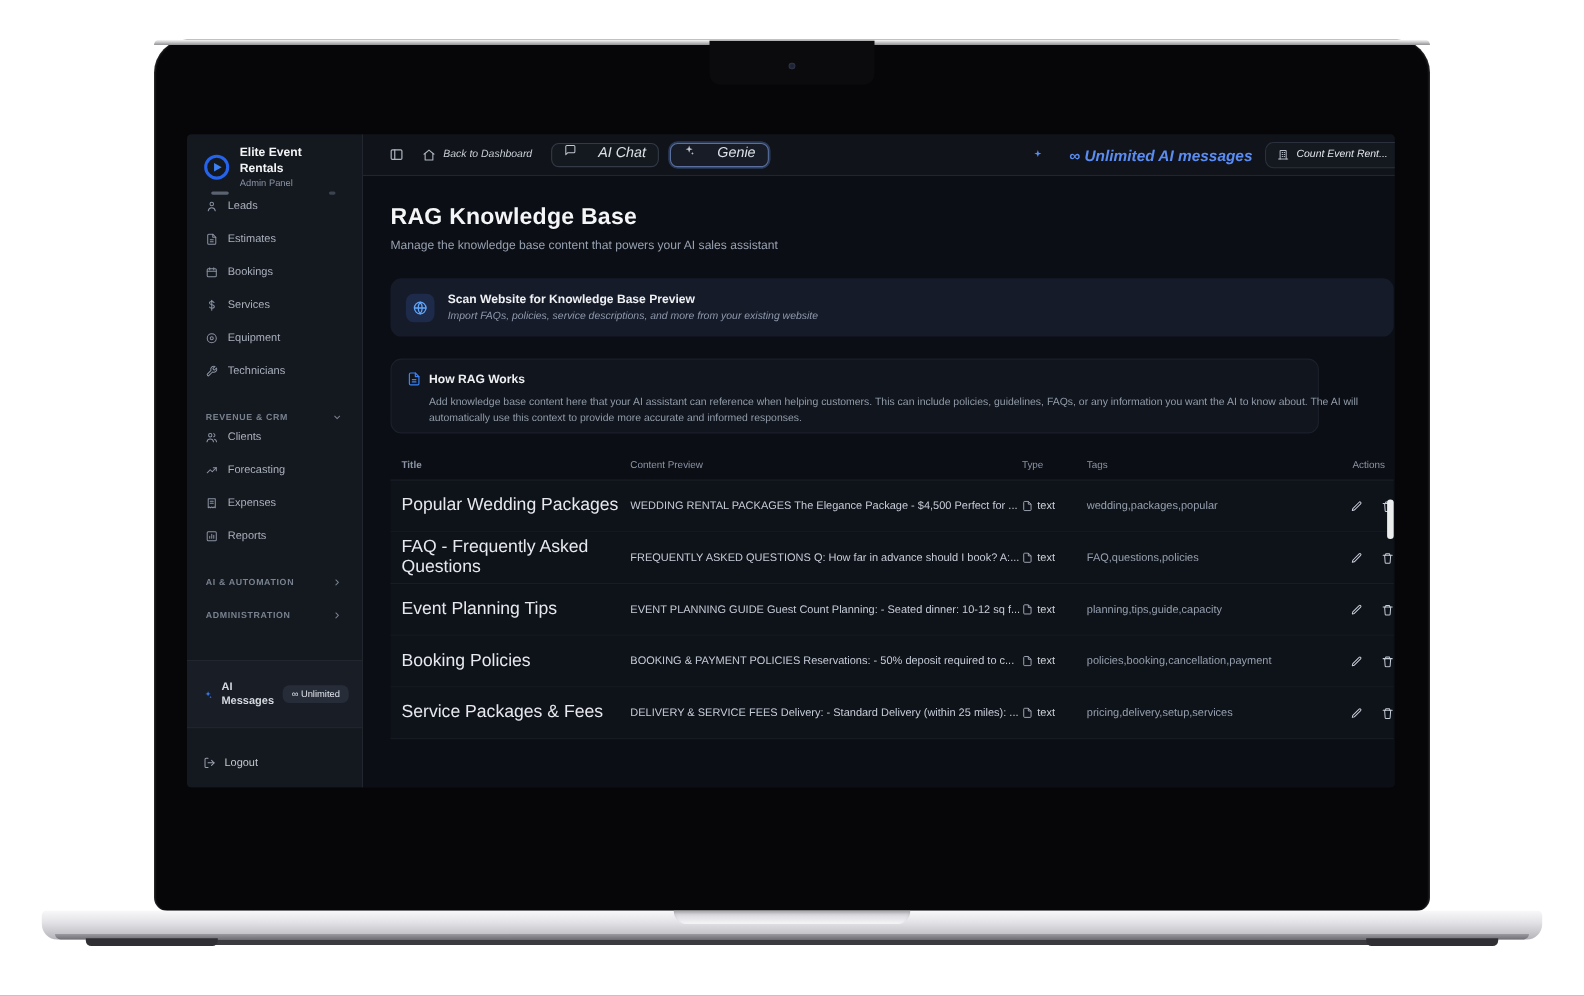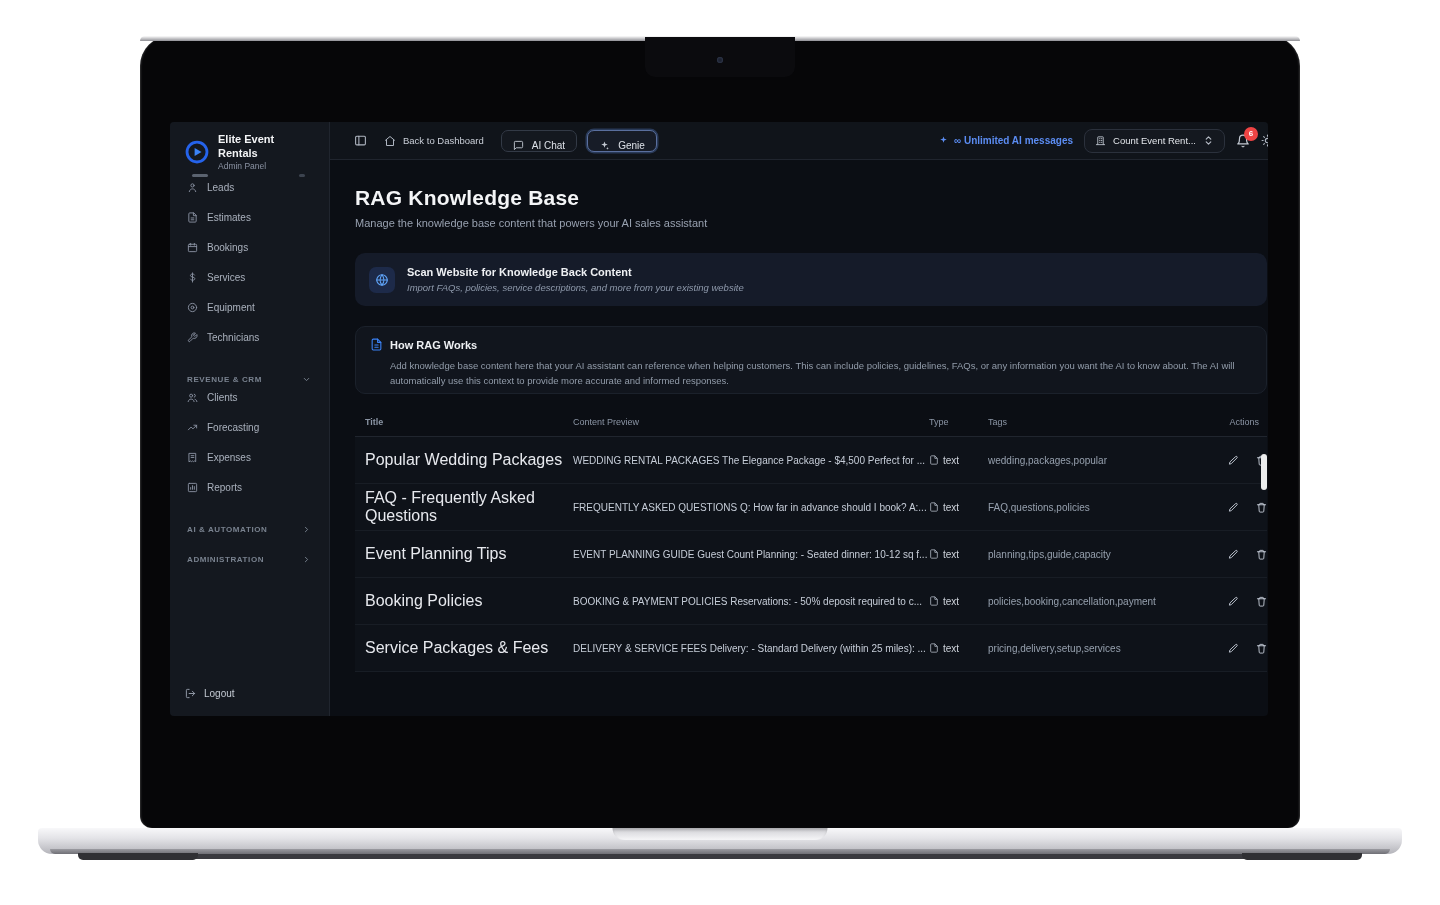--- a/index.html
+++ b/index.html
@@ -57,30 +57,30 @@
   .ai-msg-panel svg { width:13px; height:13px; color:#3b82f6; }
   .ai-msg-label { font-size:10px; color:#d4d8df; font-weight:bold; width:50px; line-height:1.3; }
   .ai-msg-badge { margin-left:auto; background:#272d38; color:#dfe3ea; font-size:8.5px;
     padding:3px 8px; border-radius:6px; white-space:nowrap; }
   .sb-logout { position:absolute; left:0; right:0; top:556px; height:30px; display:flex; align-items:center;
     gap:8px; padding:0 15px; font-size:10px; color:#c3c9d2; cursor:pointer; }
   .sb-logout svg { width:11px; height:11px; color:#9aa2b0; }
 
   
   .topbar { position:absolute; left:160px; right:0; top:0; height:38px; background:#10141a;
-    border-bottom:1px solid #20252e; display:flex; align-items:center; padding-left:24px; white-space:nowrap; }
+    border-bottom:1px solid #20252e; display:flex; align-items:center; padding-left:24px; white-space:nowrap;font-style:italic; }
   .tb-icon-btn { width:13px; height:13px; color:#aeb5c0; margin-right:17px; cursor:pointer; }
   .tb-back { display:flex; align-items:center; gap:7px; font-size:9.5px; color:#c9ced7; margin-right:17px; cursor:pointer; }
   .tb-back svg { width:12px; height:12px; color:#aeb5c0; }
-  .tb-btn { display:flex; align-items:flex-end; gap:8px; height:22px; padding:0 11px; border-radius:7px;
-    font-size:10px; color:#dde1e8; background:#14181f; border:1px solid #333a46; margin-right:10px; cursor:pointer; }
+  .tb-btn { display:flex; align-items:flex-start; gap:20px; height:22px; padding:0 11px; border-radius:7px;
+    font-size:13px; color:#dde1e8; background:#14181f; border:1px solid #333a46; margin-right:10px; cursor:pointer; }
   .tb-btn svg { width:11px; height:11px; color:#c3c9d2; }
   .tb-btn.genie { background:#171c27; border:1px solid #5a6f9e; box-shadow:0 0 0 1.5px rgba(74,104,164,.45); }
   .tb-right { position:absolute; left:608px; top:0; height:100%; display:flex; align-items:center; gap:11px; }
-  .tb-unlimited { display:flex; align-items:center; gap:5px; font-size:10px; color:#5b8cf2; font-weight:bold;justify-content:center; }
+  .tb-unlimited { display:flex; align-items:center; gap:23px; font-size:14px; color:#5b8cf2; font-weight:bold;justify-content:center; }
   .tb-unlimited svg { width:11px; height:11px; color:#5b8cf2; }
   .tb-org { display:flex; align-items:center; gap:7px; height:24px; padding:0 10px; border:1px solid #2b313c;
     border-radius:8px; background:#14181f; font-size:9.5px; color:#e2e5ea; cursor:pointer; }
   .tb-org svg { width:11px; height:11px; color:#b6bcc6; }
   .tb-bell { position:relative; width:14px; height:14px; color:#c3c9d2; cursor:pointer; }
   .tb-bell svg { width:14px; height:14px; }
   .tb-badge { position:absolute; top:-7px; right:-8px; min-width:14px; height:14px; border-radius:7px;
     background:#ef4444; color:#fff; font-size:8px; font-weight:bold; display:flex; align-items:center; justify-content:center; }
   .tb-sun { width:13px; height:13px; color:#aeb5c0; cursor:pointer; }
 
@@ -88,21 +88,21 @@
   .main { position:absolute; left:160px; top:38px; right:0; bottom:0; padding:26px 0 0 25px; }
   .page-title { font-size:21px; font-weight:bold; color:#f4f5f7; letter-spacing:.2px; }
   .page-sub { margin-top:7px; font-size:11px; color:#98a1b0; }
   .banner { margin-top:24px; width:912px; height:53px; background:#151b29; border-radius:10px;
     display:flex; align-items:center; gap:12px; padding:0 14px; cursor:pointer; }
   .banner-ic { width:26px; height:26px; border-radius:7px; background:#1d2a49;
     display:flex; align-items:center; justify-content:center; }
   .banner-ic svg { width:14px; height:14px; color:#60a5fa; }
   .banner-title { font-size:11px; font-weight:bold; color:#eef0f3; }
   .banner-sub { margin-top:4px; font-size:9.5px; color:#8e99ab;font-style:italic; }
-  .infocard { margin-top:20px; width:912px; height:68px; background:#11151d; border:1px solid #1b212b;
+  .infocard { margin-top:20px; width:844px; height:68px; background:#11151d; border:1px solid #1b212b;
     border-radius:10px; padding:11px 14px; }
   .infocard-head { display:flex; align-items:center; gap:7px; }
   .infocard-head svg { width:13px; height:13px; color:#3b82f6; }
   .infocard-title { font-size:11px; font-weight:bold; color:#eef0f3; }
   .infocard-body { margin:7px 0 0 20px; width:860px; font-size:9.5px; line-height:1.6; color:#929caa; }
 
   .toolbar { margin-top:26px; width:912px; display:flex; align-items:center; justify-content:space-between; }
   .search-input { width:250px; height:24px; background:#0d1118; border:1px solid #2b313c; border-radius:6px;
     color:#e5e7eb; font-size:10px; padding:0 10px; outline:none; font-family:"Liberation Sans",sans-serif; }
   .search-input::placeholder { color:#6b7280; }
@@ -254,20 +254,28 @@
             </svg>
         </div>
         <div class="sb-head">
           <span>ADMINISTRATION</span>
           <svg viewBox="0 0 24 24" fill="none" stroke="currentColor" stroke-width="2.5" stroke-linecap="round" stroke-linejoin="round">
               <path d="M9 6l6 6-6 6"></path>
             </svg>
         </div>
       </div>
 
+      <div class="ai-msg-panel">
+        <svg viewBox="0 0 24 24" fill="currentColor">
+            <path d="M12 3l1.8 5.2L19 10l-5.2 1.8L12 17l-1.8-5.2L5 10l5.2-1.8z"></path>
+            <path d="M18.5 15.5l.8 2.2 2.2.8-2.2.8-.8 2.2-.8-2.2-2.2-.8 2.2-.8z"></path>
+          </svg>
+        <div class="ai-msg-label">AI Messages</div>
+        <div class="ai-msg-badge">∞ Unlimited</div>
+      </div>
 
       <div class="sb-logout">
         <svg viewBox="0 0 24 24" fill="none" stroke="currentColor" stroke-width="2" stroke-linecap="round" stroke-linejoin="round">
             <path d="M9 21H5a2 2 0 0 1-2-2V5a2 2 0 0 1 2-2h4"></path>
             <path d="M16 17l5-5-5-5"></path>
             <path d="M21 12H9"></path>
           </svg>
         <span>Logout</span>
       </div>
     </div>
@@ -338,21 +346,21 @@
 
       <div class="banner">
         <div class="banner-ic">
           <svg viewBox="0 0 24 24" fill="none" stroke="currentColor" stroke-width="2" stroke-linecap="round" stroke-linejoin="round">
               <circle cx="12" cy="12" r="9"></circle>
               <path d="M3 12h18"></path>
               <path d="M12 3a14.5 14.5 0 0 1 0 18 14.5 14.5 0 0 1 0-18z"></path>
             </svg>
         </div>
         <div>
-          <div class="banner-title">Scan Website for Knowledge Back Content</div>
+          <div class="banner-title">Scan Website for Knowledge Base Preview</div>
           <div class="banner-sub">Import FAQs, policies, service descriptions, and more from your existing website</div>
         </div>
       </div>
 
       <div class="infocard">
         <div class="infocard-head">
           <svg viewBox="0 0 24 24" fill="none" stroke="currentColor" stroke-width="2" stroke-linecap="round" stroke-linejoin="round">
               <path d="M14 2H6a2 2 0 0 0-2 2v16a2 2 0 0 0 2 2h12a2 2 0 0 0 2-2V8z"></path>
               <path d="M14 2v6h6"></path>
               <path d="M9 13h6M9 17h6"></path>

